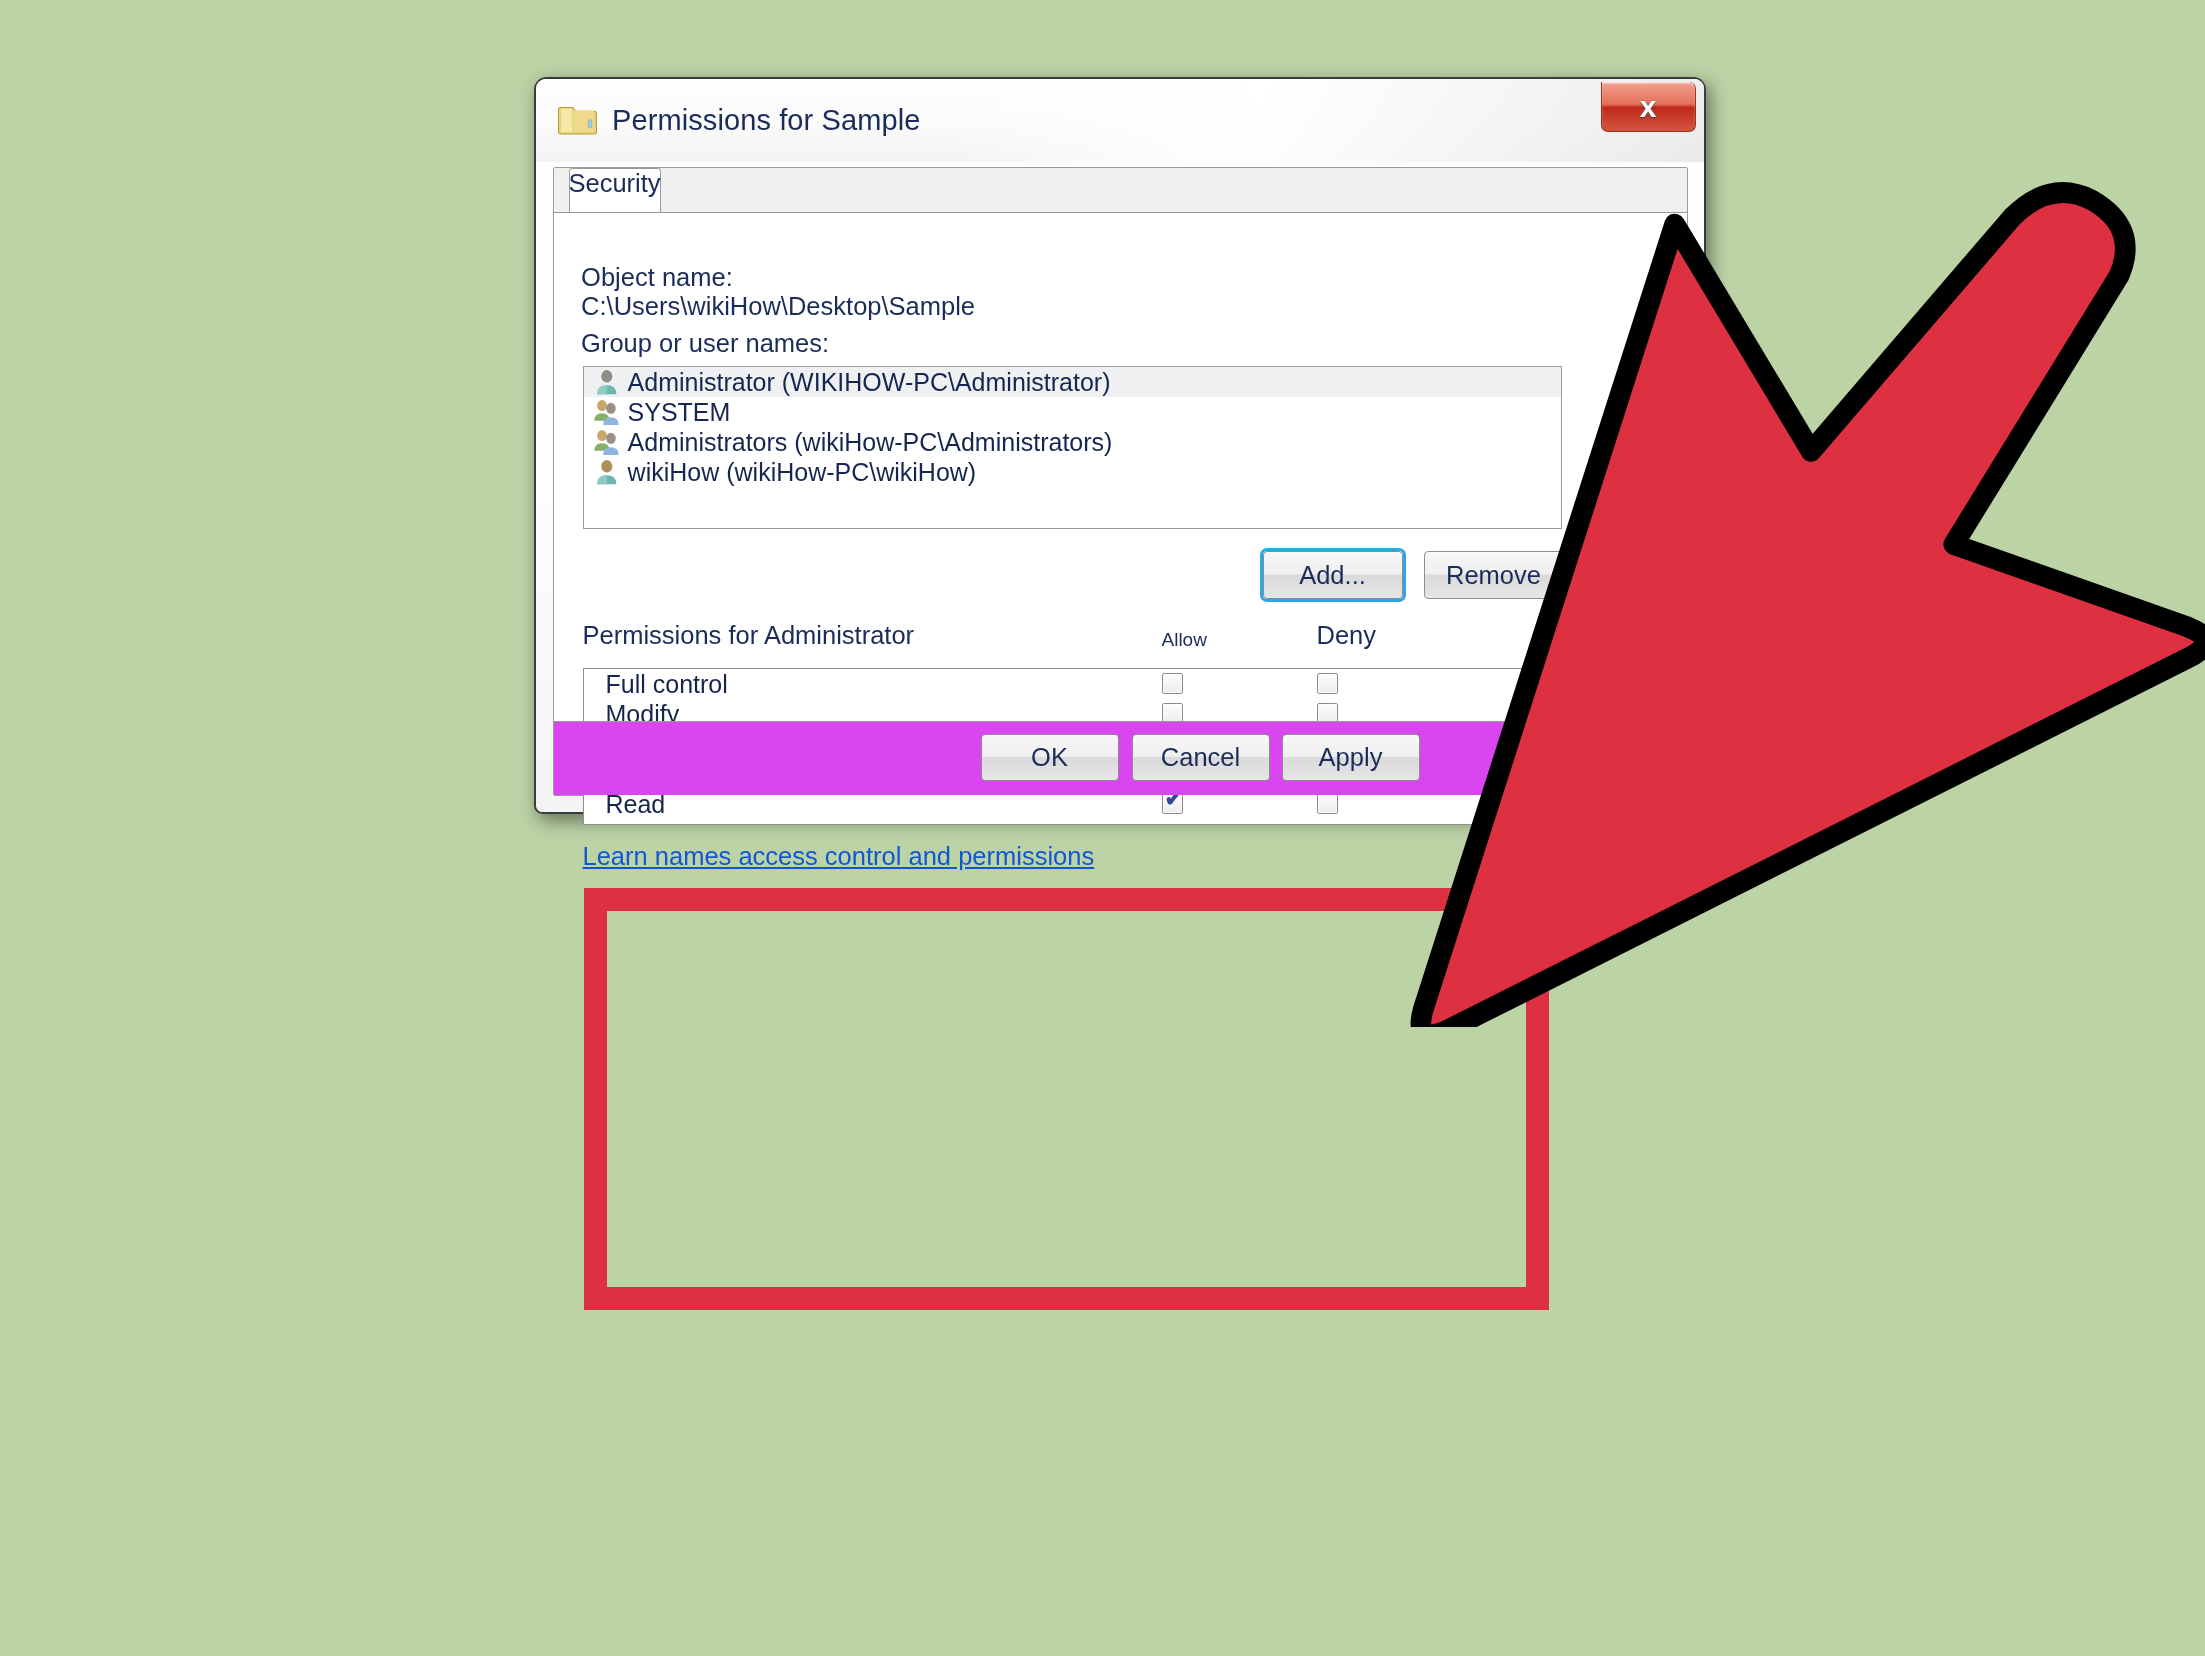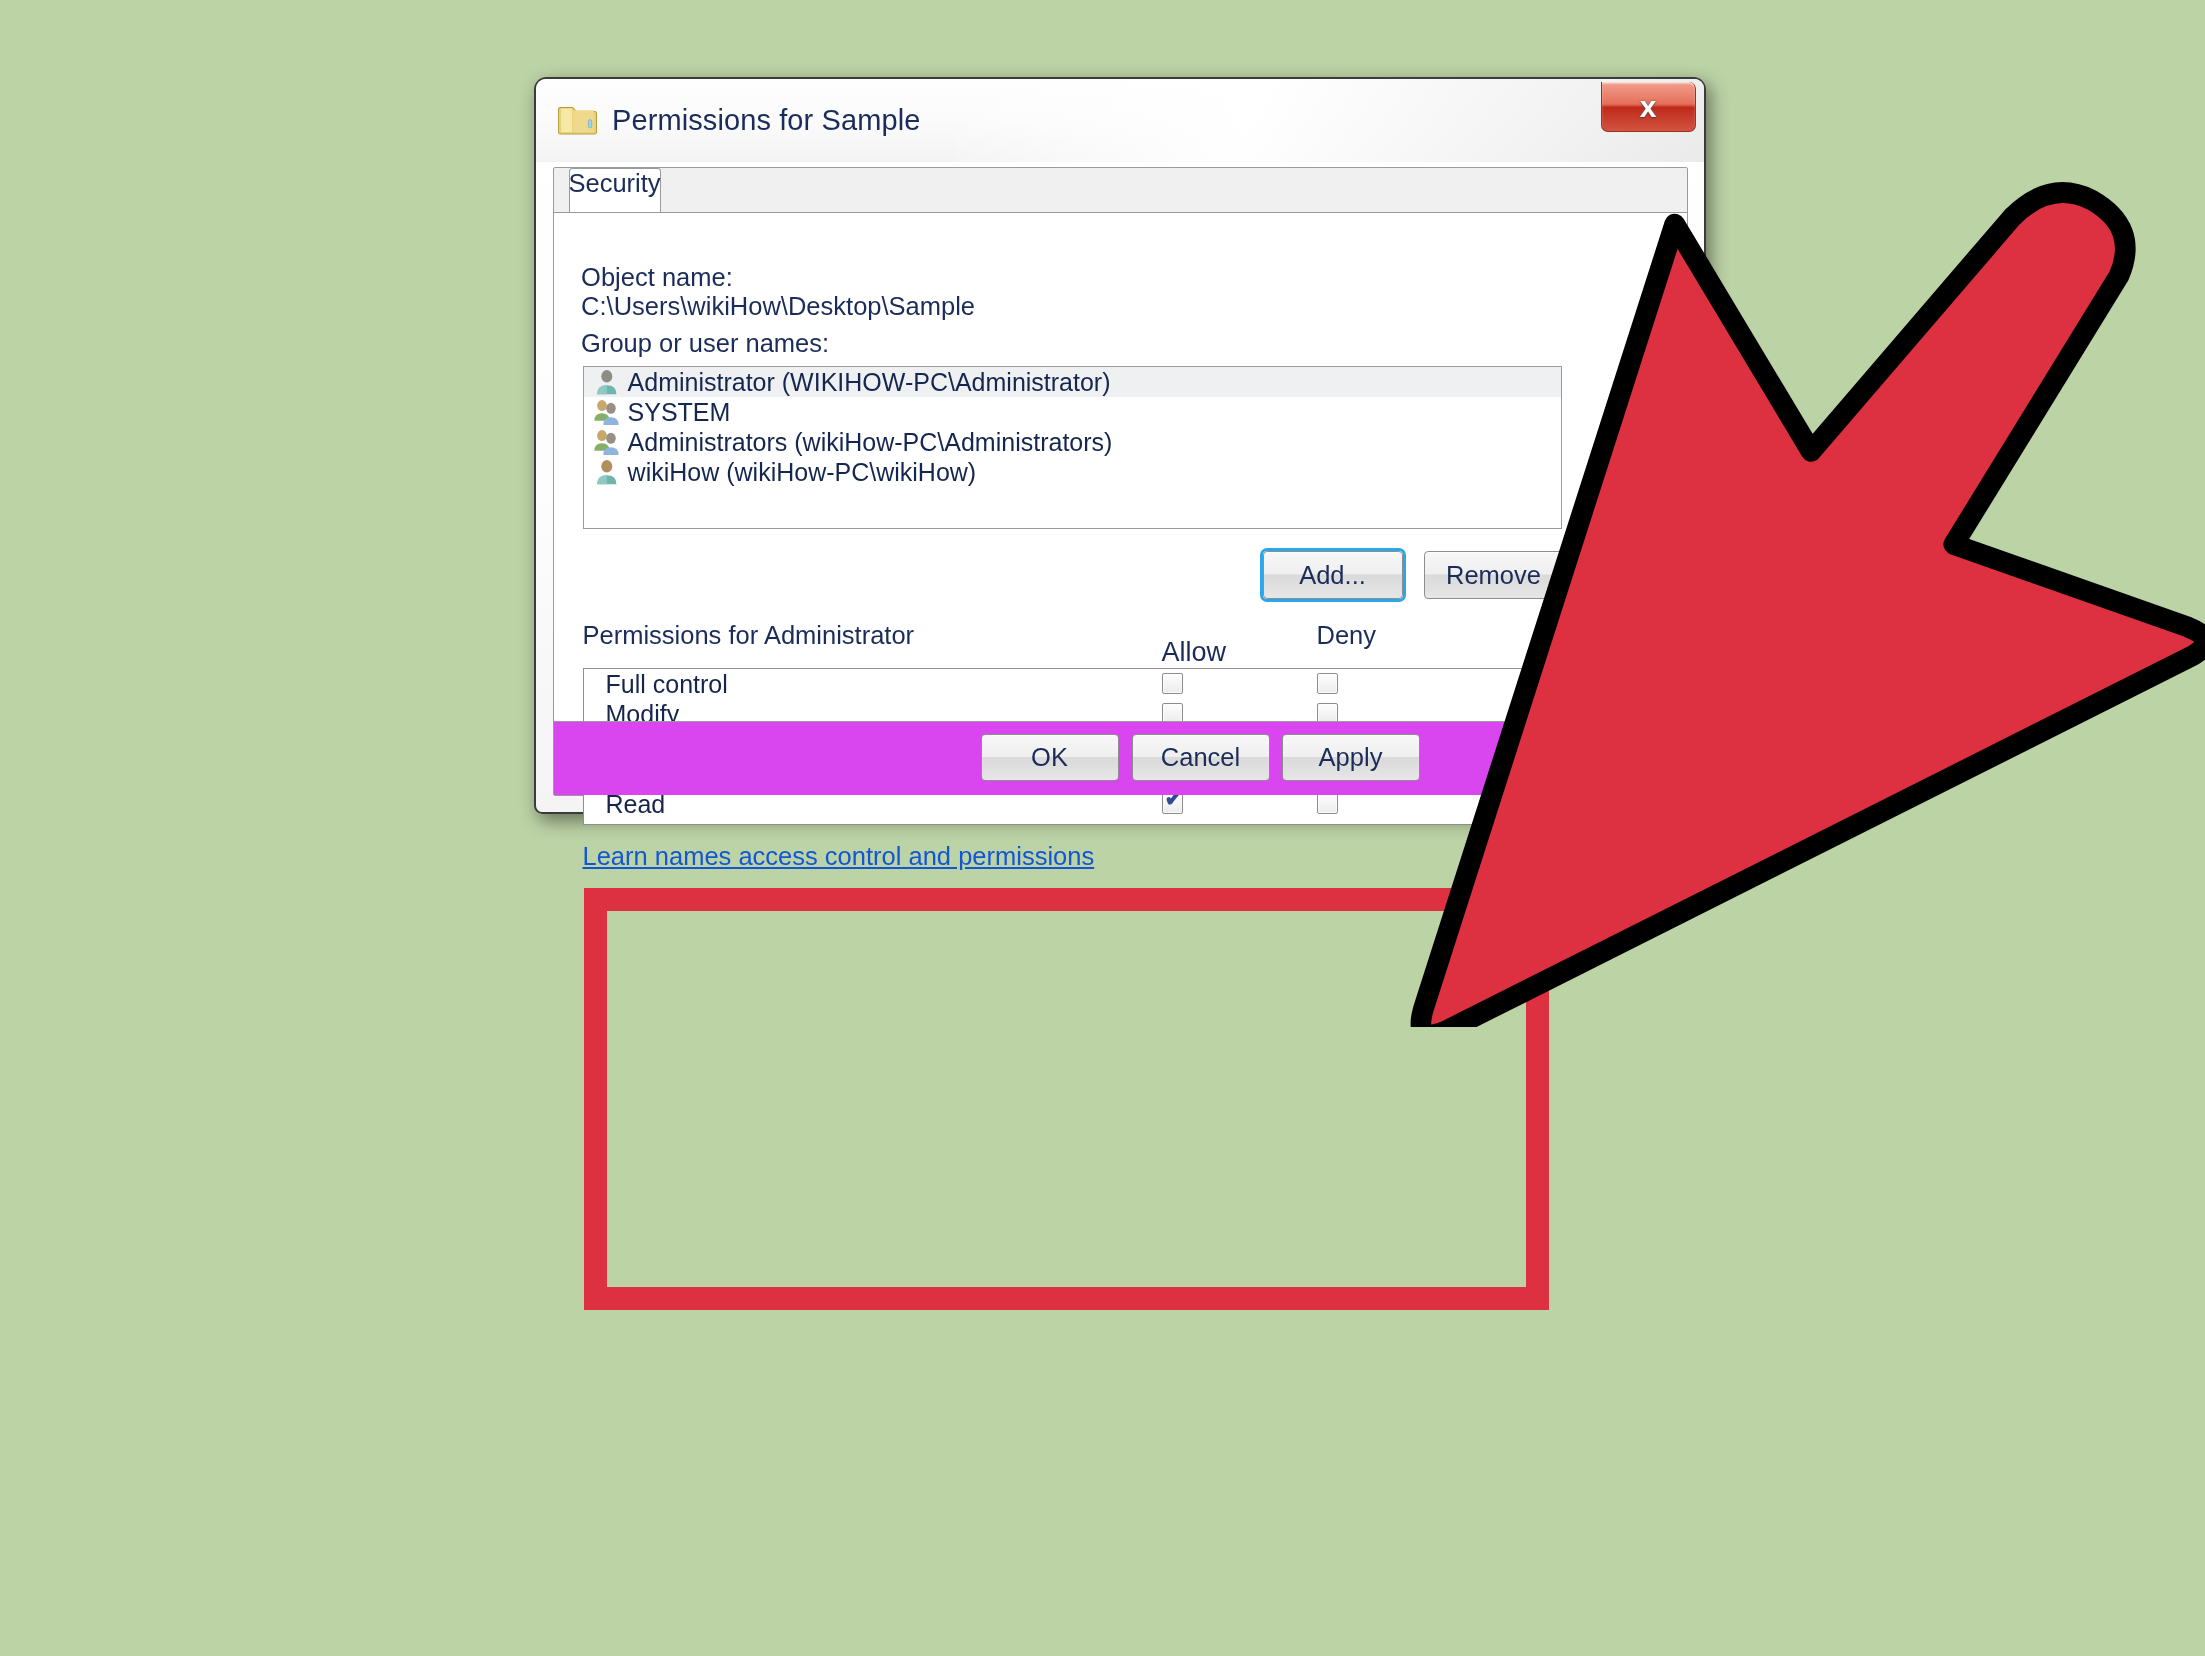--- a/index.html
+++ b/index.html
@@ -103,21 +103,21 @@
     position: absolute; left: 709px; top: 338px; width: 140px; height: 48px;
     outline: 3.4px solid #29a7e8; outline-offset: 0.7px;
   }
   #btn-remove {
     position: absolute; left: 870px; top: 338px; width: 140px; height: 48px;
   }
 
   
   #perm-header { position: absolute; left: 29px; top: 408px; width: 965px; height: 36px; }
   #perm-title { position: absolute; left: 0; top: 0; font-size: 25.5px; color: #1b2c5a; }
-  #perm-allow { position: absolute; left: 579px; top: 16px; font-size: 27px; color: #1b2c5a; }
+  #perm-allow { position: absolute; left: 579px; top: 8px; font-size: 19px; color: #1b2c5a; }
   #perm-deny  { position: absolute; left: 734px; top: 0; font-size: 25.5px; color: #1b2c5a; }
 
   
   #permlist {
     position: absolute; left: 29px; top: 455px; width: 981px; height: 157px;
     background: #fff; border: 1.4px solid #8f8f8f; overflow: hidden;
   }
   .perm-row { position: relative; height: 30px; }
   .perm-name {
     position: absolute; left: 22px; top: 1.4px;

